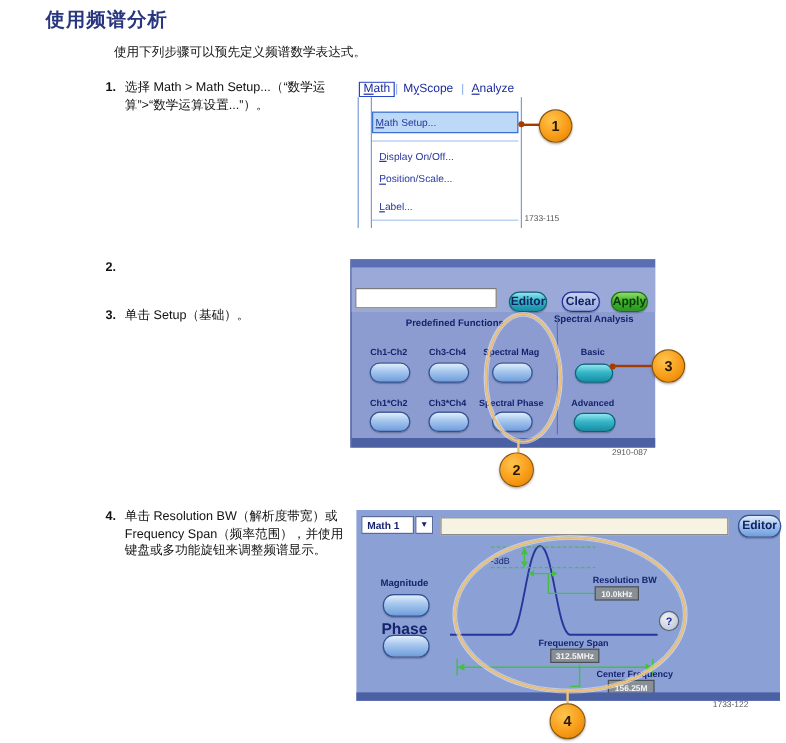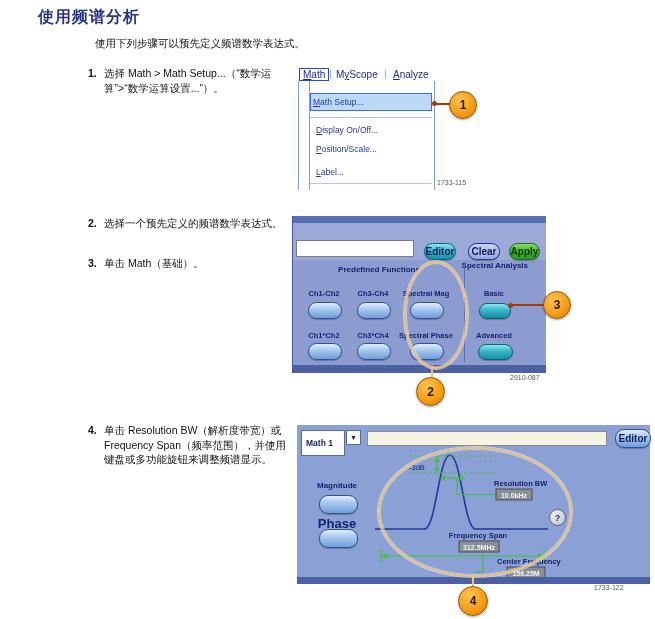--- a/index.html
+++ b/index.html
@@ -61,21 +61,21 @@
   #shot2{position:absolute;left:292px;top:216px;width:253px;height:157px;background:#8c9cd0;
          border-left:1px solid #44579c;}
   .s2top{position:absolute;left:0;top:0;width:253px;height:7px;background:#5a6eb4;}
   .s2upper{position:absolute;left:0;top:7px;width:253px;height:37px;background:#9aa9d8;}
   .s2bot{position:absolute;left:0;top:149px;width:253px;height:8px;background:#4c60a4;}
   .s2div{position:absolute;left:171px;top:46px;width:1px;height:100px;background:#5c70b4;}
 
   
   #shot3{position:absolute;left:297px;top:425px;width:353px;height:159px;background:#8ba0d4;}
   .s3bot{position:absolute;left:0;top:152px;width:353px;height:7px;background:#4c60a4;}
-  .mathsel{position:absolute;left:4px;top:5px;width:44px;height:26px;background:#fff;border:1px solid #5a6a9a;
+  .mathsel{position:absolute;left:4px;top:5px;width:44px;height:15px;background:#fff;border:1px solid #5a6a9a;
            font-size:8.5px;font-weight:bold;color:#16246e;display:flex;align-items:center;padding-left:4px;box-sizing:border-box;}
   .selarrow{position:absolute;left:49px;top:5px;width:15px;height:15px;background:#fff;border:1px solid #5a6a9a;
             font-size:7px;color:#16246e;display:flex;align-items:center;justify-content:center;box-sizing:border-box;}
   .help{position:absolute;left:252px;top:84px;width:15px;height:15px;border-radius:50%;
         background:radial-gradient(circle at 35% 30%,#eef1f6,#b9c1cf);border:1px solid #5b6573;
         font-size:9px;font-weight:bold;color:#1b2b9e;display:flex;align-items:center;justify-content:center;}
   #shot3 svg{position:absolute;left:0;top:0;}
   svg text{font-family:"Liberation Sans","DejaVu Sans",sans-serif;}
 </style>
 </head>
@@ -85,25 +85,24 @@
 
   <div class="doc-title">使用频谱分析</div>
   <div class="intro">使用下列步骤可以预先定义频谱数学表达式。</div>
 
   <div class="step" style="top:66px">
     <span class="num">1.</span>
     <span>选择 Math &gt; Math Setup...（“数学运算”&gt;“数学运算设置...”）。</span>
   </div>
   <div class="step" style="top:216px">
     <span class="num">2.</span>
-    <span>选择一个预先定义的频谱数学表达式。</span>
   </div>
   <div class="step" style="top:256px">
     <span class="num">3.</span>
-    <span>单击 Math（基础）。</span>
+    <span>单击 Setup（基础）。</span>
   </div>
   <div class="step" style="top:423px">
     <span class="num">4.</span>
     <span>单击 Resolution BW（解析度带宽）或 Frequency Span（频率范围），并使用键盘或多功能旋钮来调整频谱显示。</span>
   </div>
 
 
   <div id="shot1">
     <div class="menubar">
       <span class="mbi boxed" style="left:2px"><u>M</u>ath</span>

